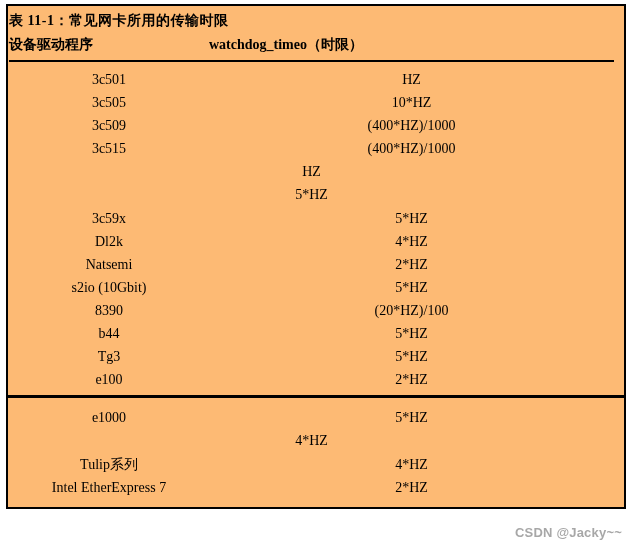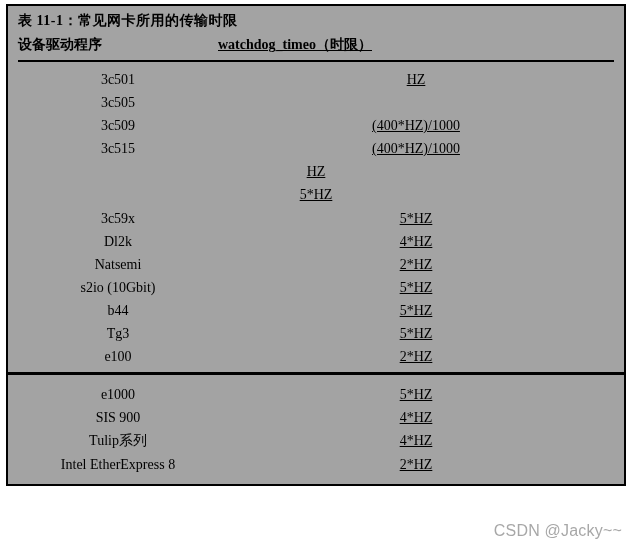--- a/index.html
+++ b/index.html
@@ -11,22 +11,22 @@
     color: #000;
     width: 632px;
   }
   .page {
     width: 620px;
     margin: 4px auto 0 auto;
   }
   .panel {
     border: 2px solid #000;
     border-bottom: none;
-    padding: 6px 10px 4px 10px;
-    background: #a3a3a3;
+    padding: 6px 10px 4px 1px;
+    background: #fdba74;
   }
   .panel.last {
     border-top: 3px solid #000;
     border-bottom: 2px solid #000;
     padding-top: 8px;
     padding-bottom: 8px;
   }
   .title {
     font-weight: bold;
     margin-bottom: 6px;
@@ -34,34 +34,35 @@
   }
   .hdr {
     display: flex;
     font-weight: bold;
     border-bottom: 2px solid #000;
     padding-bottom: 6px;
     margin-bottom: 6px;
     align-items: center;
   }
   .col1 { width: 200px; }
-  .col2 { flex: 1; text-decoration: underline; }
+  .col2 { flex: 1; }
   .row {
     display: flex;
     line-height: 1.65;
     text-align: center;
   }
   .watermark {
     position: fixed;
     right: 10px;
     bottom: 4px;
     font-family: Arial, sans-serif;
-    font-size: 16px;
+    font-size: 13px;
     color: rgba(120,120,120,0.65);
     letter-spacing: 0.2px;
+    font-weight: bold;
   }
 </style>
 </head>
 <body>
 
 <div class="page">
 
   <div class="panel">
     <div class="title">表 11-1：常见网卡所用的传输时限</div>
 
@@ -70,20 +71,21 @@
       <div class="col2">watchdog_timeo（时限）</div>
     </div>
 
     <div>
       <div class="row">
           <div class="col1">3c501</div>
           <div class="col2">HZ</div>
         </div>
       <div class="row">
           <div class="col1">3c505</div>
+          <div class="col2">10*HZ</div>
         </div>
       <div class="row">
           <div class="col1">3c509</div>
           <div class="col2">(400*HZ)/1000</div>
         </div>
       <div class="row">
           <div class="col1">3c515</div>
           <div class="col2">(400*HZ)/1000</div>
         </div>
       <div class="row">
@@ -102,20 +104,24 @@
         </div>
       <div class="row">
           <div class="col1">Natsemi</div>
           <div class="col2">2*HZ</div>
         </div>
       <div class="row">
           <div class="col1">s2io (10Gbit)</div>
           <div class="col2">5*HZ</div>
         </div>
       <div class="row">
+          <div class="col1">8390</div>
+          <div class="col2">(20*HZ)/100</div>
+        </div>
+      <div class="row">
           <div class="col1">b44</div>
           <div class="col2">5*HZ</div>
         </div>
       <div class="row">
           <div class="col1">Tg3</div>
           <div class="col2">5*HZ</div>
         </div>
       <div class="row">
           <div class="col1">e100</div>
           <div class="col2">2*HZ</div>
@@ -123,29 +129,28 @@
     </div>
   </div>
 
   <div class="panel last">
     <div>
       <div class="row">
           <div class="col1">e1000</div>
           <div class="col2">5*HZ</div>
         </div>
       <div class="row">
-          <div class="col1">SIS 900</div>
           <div class="col2">4*HZ</div>
         </div>
       <div class="row">
           <div class="col1">Tulip系列</div>
           <div class="col2">4*HZ</div>
         </div>
       <div class="row">
-          <div class="col1">Intel EtherExpress 8</div>
+          <div class="col1">Intel EtherExpress 7</div>
           <div class="col2">2*HZ</div>
         </div>
 
     </div>
   </div>
 
 </div>
 
 <div class="watermark">CSDN @Jacky~~</div>
 

